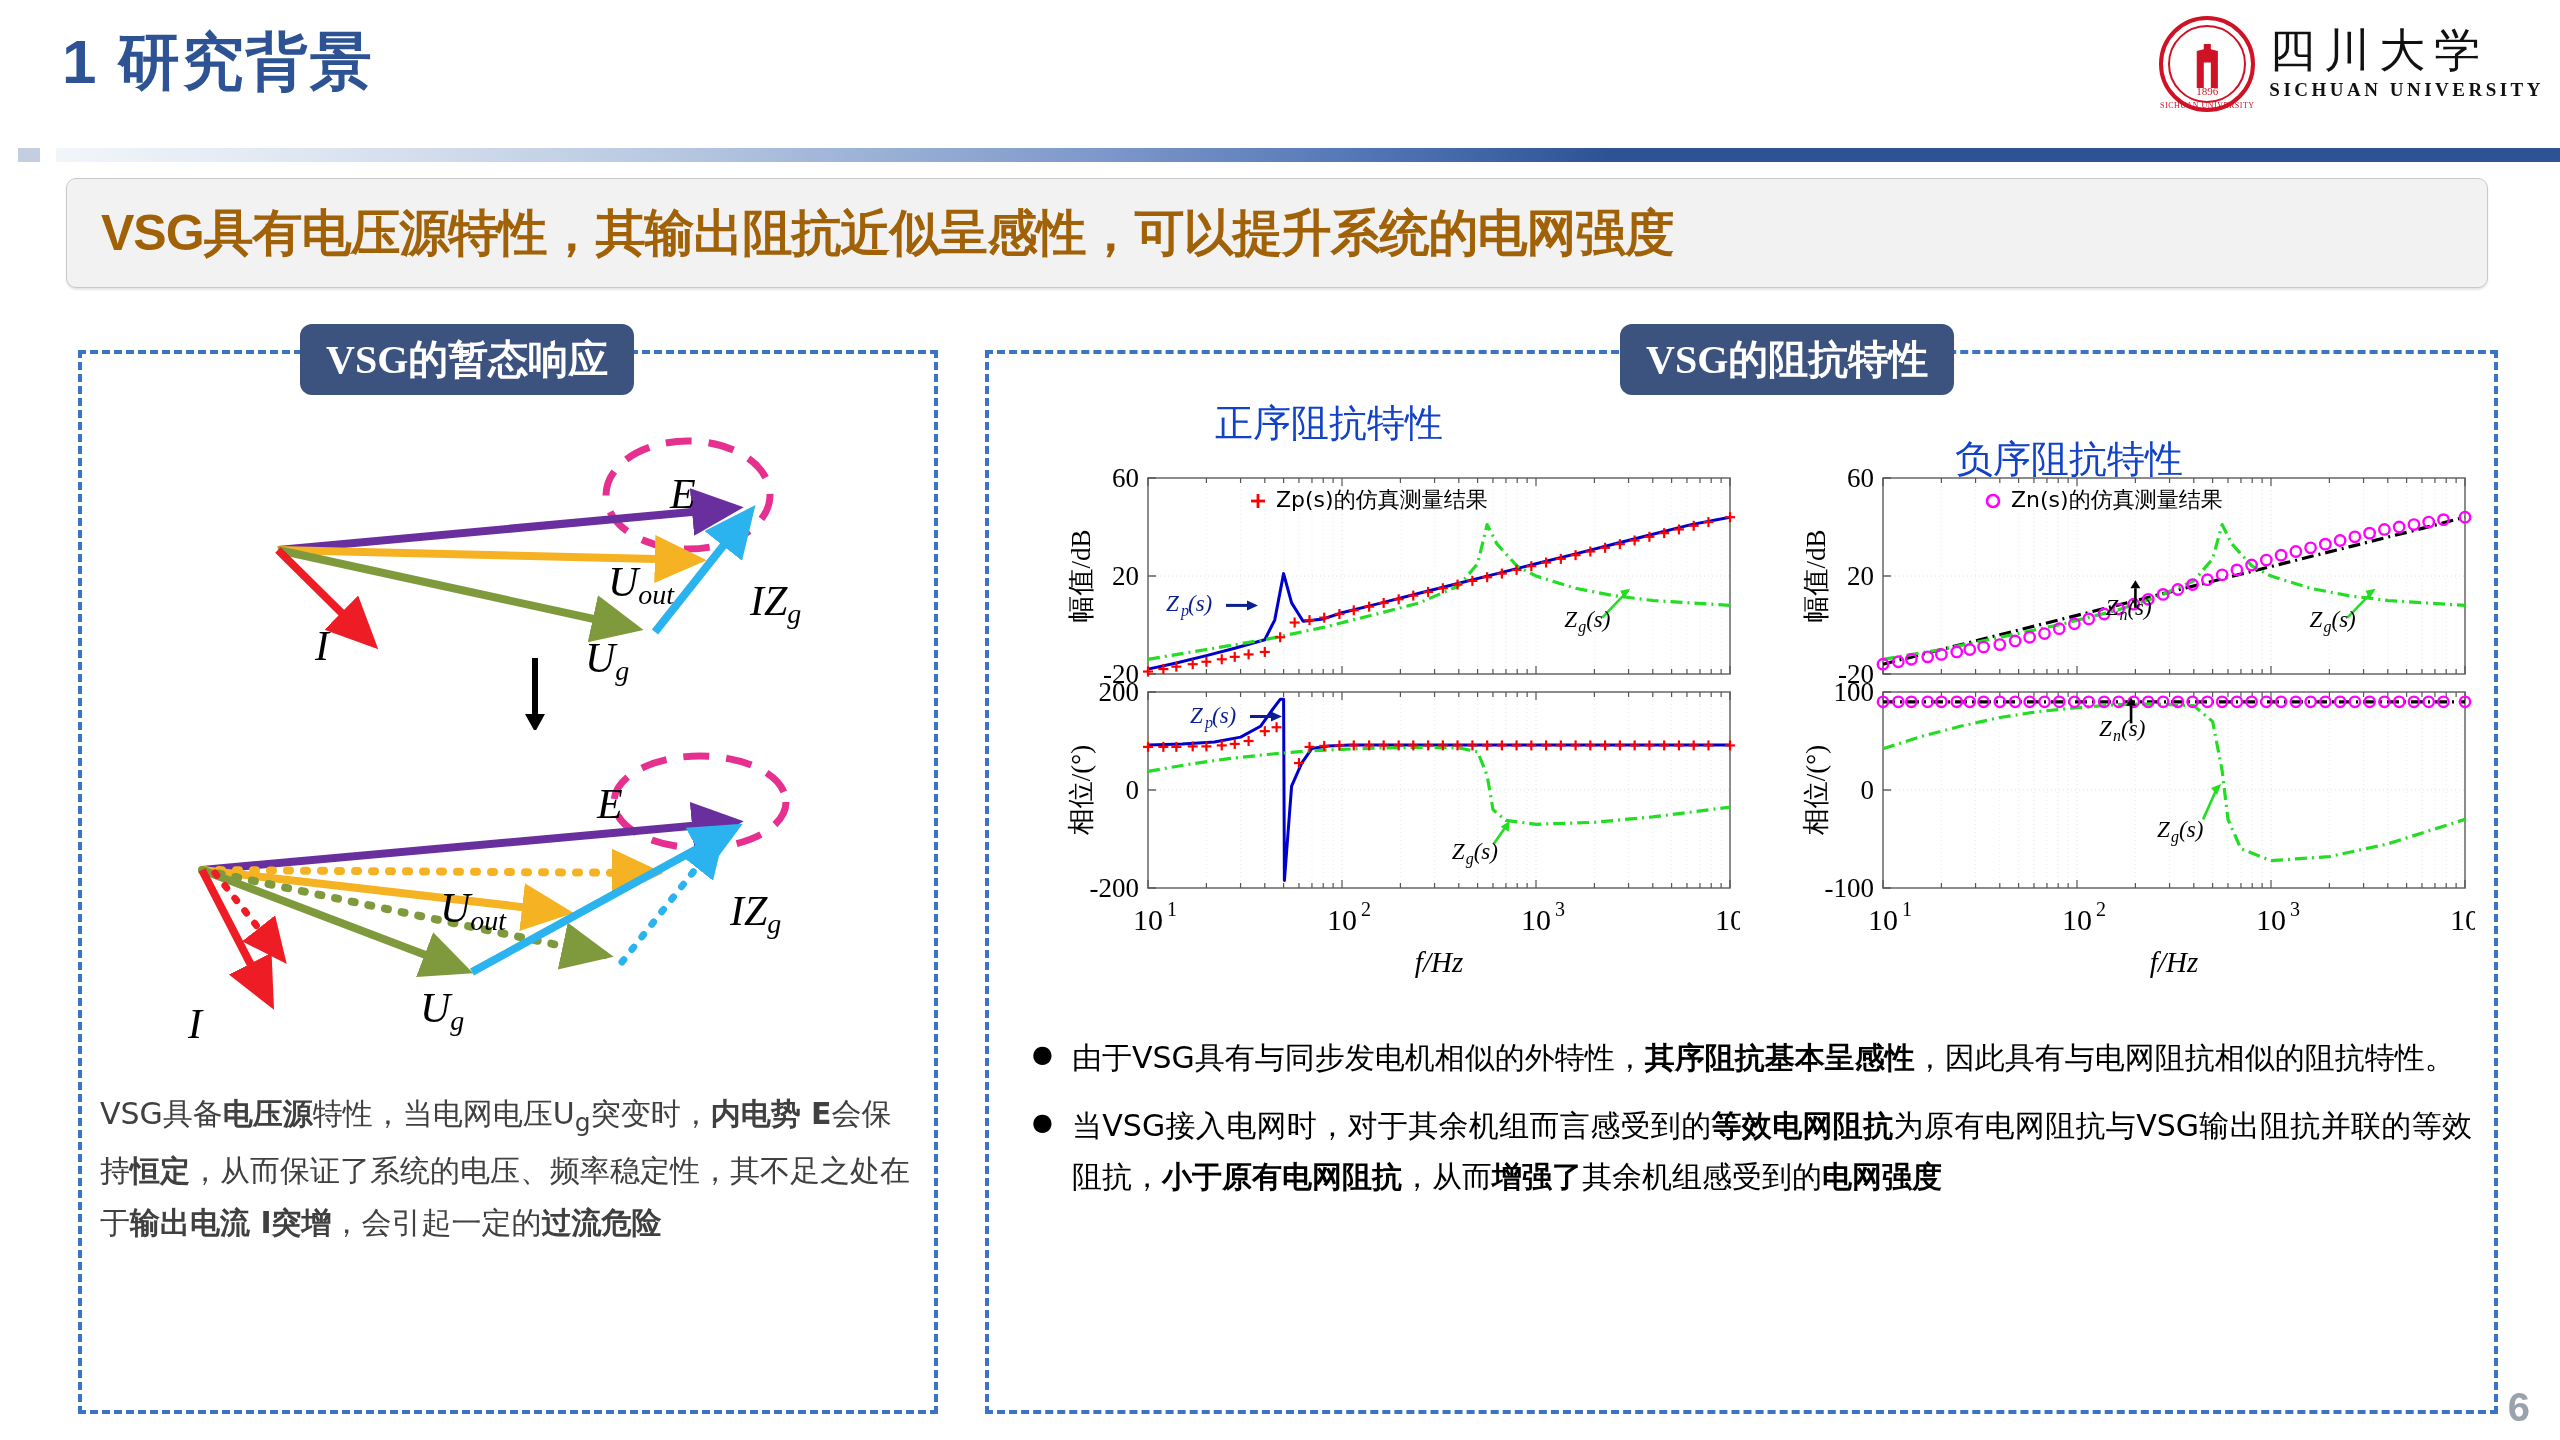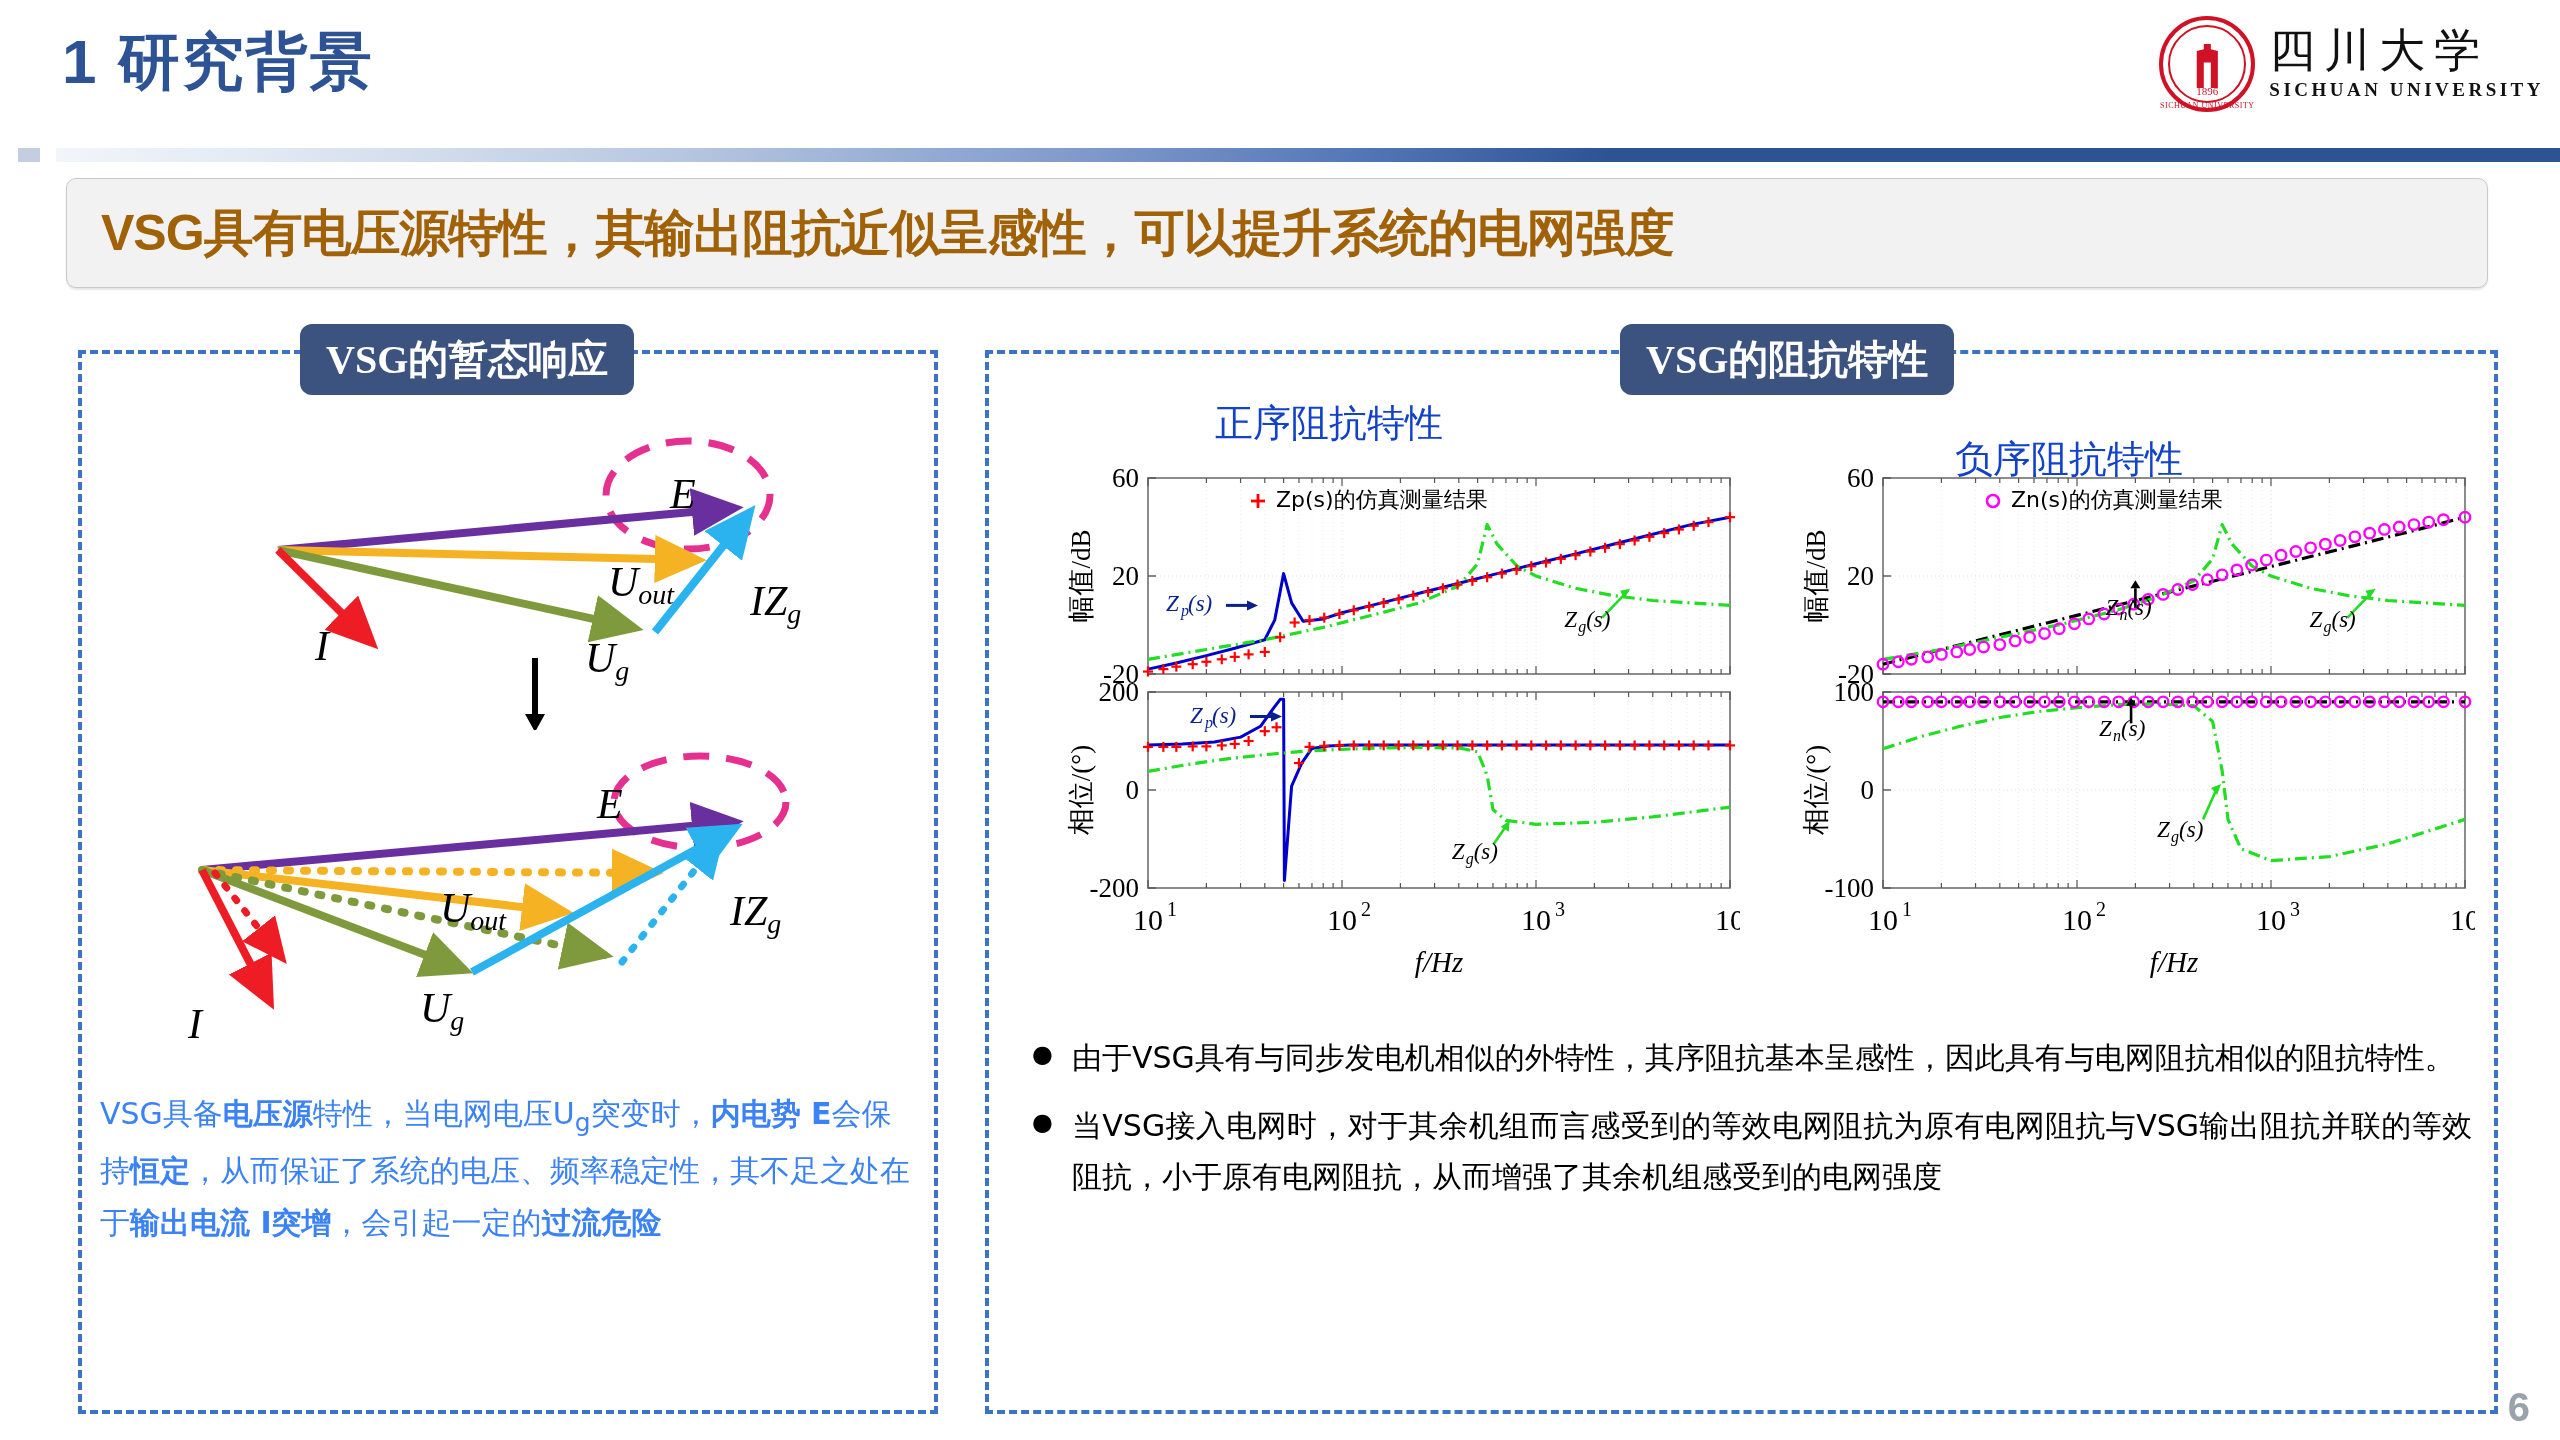--- a/index.html
+++ b/index.html
@@ -86,21 +86,21 @@
   .badge-right{left:1620px;top:324px;padding:8px 26px;font-size:40px;}
 
   
   .phasor{position:absolute;}
   .ph1{left:110px;top:400px;width:790px;height:330px;}
   .ph2{left:110px;top:740px;width:790px;height:330px;}
 
   
   .lcap{
     position:absolute;left:100px;top:1088px;width:810px;
-    font-size:30px;color:#3b82f6;line-height:1.75;
+    font-size:30px;color:#404040;line-height:1.75;
     font-family:"DejaVu Sans","Liberation Sans",sans-serif;
   }
   .lcap b{font-weight:bold;}
 
   
   .ctitle{
     position:absolute;font-size:38px;color:#1242c8;font-weight:500;
     font-family:"DejaVu Sans","Liberation Sans",sans-serif;white-space:nowrap;
   }
   .ct-pos{left:1215px;top:398px;}
@@ -115,21 +115,21 @@
   .bullets{
     position:absolute;left:1032px;top:1032px;width:1440px;
     font-size:30px;color:#000;line-height:1.72;
     font-family:"DejaVu Sans","Liberation Sans",sans-serif;
   }
   .bullet{display:flex;margin-bottom:16px;}
   .bullet .dot{
     width:40px;flex:0 0 40px;font-size:24px;line-height:1.9;
   }
   .bullet .btxt{flex:1;text-align:justify;}
-  .bullet b{font-weight:normal;}
+  .bullet b{font-weight:bold;}
 
   
   .pageno{
     position:absolute;right:30px;bottom:10px;font-size:40px;color:#9aa3ad;
     font-weight:bold;
   }
 </style>
 </head>
 <body>
 

